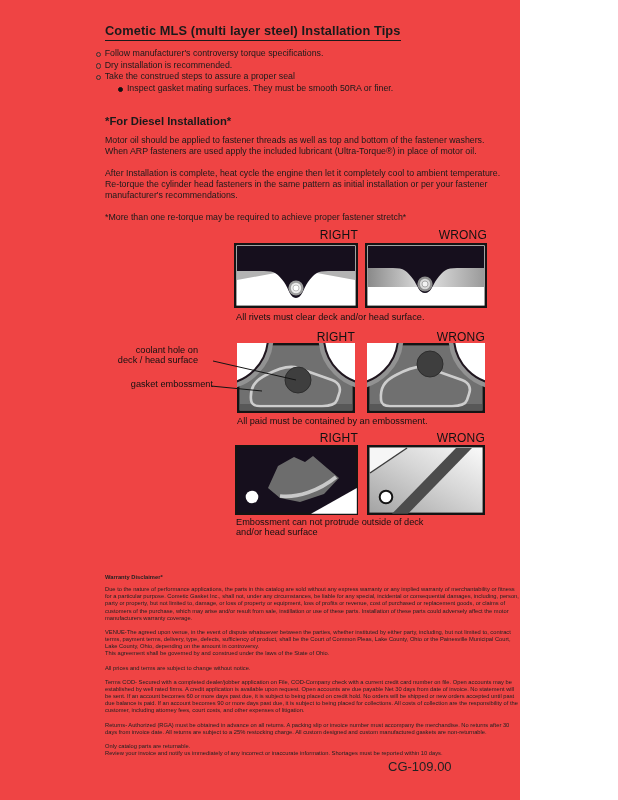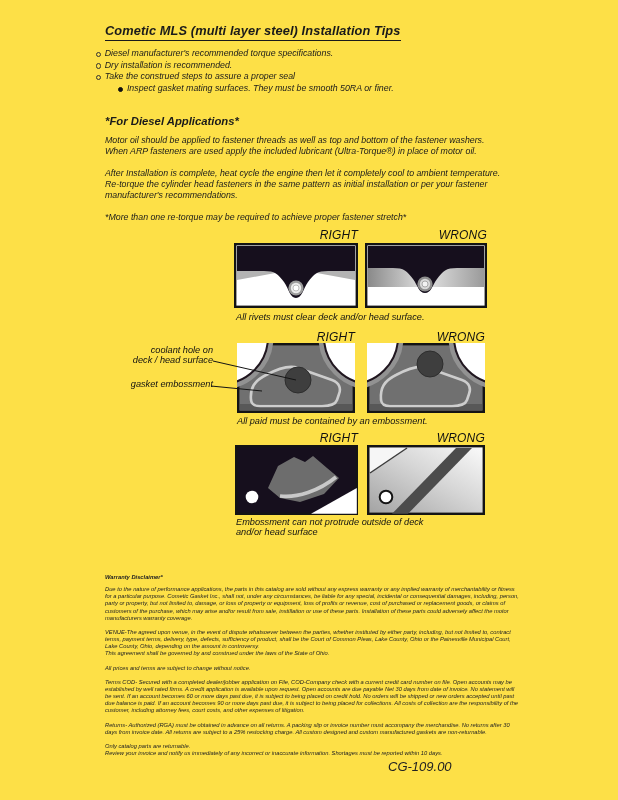--- a/index.html
+++ b/index.html
@@ -1,17 +1,17 @@
 <!DOCTYPE html>
 <html><head>
 <meta charset="utf-8">
 <style>
   html,body{margin:0;padding:0;background:#fff;}
-  .page{position:relative;width:618px;height:800px;background:#fde047;overflow:hidden;
-        font-family:"Liberation Sans","DejaVu Sans",sans-serif;color:#1a1a1a;font-style:italic;}
+  .page{position:relative;width:520px;height:800px;background:#ef4444;overflow:hidden;
+        font-family:"Liberation Sans","DejaVu Sans",sans-serif;color:#1a1a1a;}
 
   
   #tips{position:absolute;left:105px;top:21px;width:440px;}
   #tips h1{font-size:12.8px;font-weight:bold;display:inline-block;margin:0 0 7px 0;
            padding-bottom:2px;border-bottom:1.6px solid #1a1a1a;letter-spacing:.1px;}
   .bullet{display:flex;align-items:flex-start;margin-left:-9px;font-size:8.8px;line-height:11.6px;}
   .bullet .dot{flex:0 0 auto;width:3.2px;height:3.2px;border:1px solid #333;border-radius:50%;
                margin:3.8px 3.5px 0 0;}
   .bullet.sub{margin-left:13px;}
   .bullet.sub .dot{background:#111;border-color:#111;width:3.4px;height:3.4px;}
@@ -25,21 +25,21 @@
   .dlabel{position:absolute;font-size:12px;letter-spacing:.2px;text-align:right;color:#111;}
   .dimg{position:absolute;display:block;}
   .dcaption{position:absolute;font-size:9.2px;line-height:10.4px;color:#111;}
   .anno{position:absolute;font-size:9.2px;line-height:9.6px;text-align:right;color:#111;}
   #lbl-r1-right{left:234px;top:228px;width:124px;} #lbl-r1-wrong{left:365px;top:228px;width:122px;}
   #img-r1-right{left:234px;top:243px;}            #img-r1-wrong{left:365px;top:243px;}
   #cap-r1{left:236px;top:312px;}
   #lbl-r2-right{left:237px;top:330px;width:118px;} #lbl-r2-wrong{left:367px;top:330px;width:118px;}
   #img-r2-right{left:237px;top:343px;}            #img-r2-wrong{left:367px;top:343px;}
   #cap-r2{left:237px;top:416px;}
-  #anno-coolant{left:98px;top:346px;width:115px;}
+  #anno-coolant{left:83px;top:346px;width:115px;}
   #anno-emboss{left:96px;top:380px;width:117px;}
   #leader-svg{position:absolute;left:210px;top:355px;z-index:3;}
   #lbl-r3-right{left:235px;top:431px;width:123px;} #lbl-r3-wrong{left:367px;top:431px;width:118px;}
   #img-r3-right{left:235px;top:445px;}            #img-r3-wrong{left:367px;top:445px;}
   #cap-r3{left:236px;top:517px;}
 
   
   #legal{position:absolute;left:105px;top:574px;width:417px;font-size:5.75px;line-height:7.15px;color:#222;}
   #legal h3{font-size:5.75px;font-weight:bold;margin:0 0 5px 0;}
   #legal p{margin:0 0 7px 0;white-space:pre-line;}
@@ -49,38 +49,38 @@
 </style>
 </head>
 <body>
 
 <div class="page">
 
   <section id="tips">
     <h1>Cometic MLS (multi layer steel) Installation Tips</h1>
     <div class="bullet">
       <span class="dot"></span>
-      <span>Diesel manufacturer's recommended torque specifications.</span>
+      <span>Follow manufacturer's controversy torque specifications.</span>
     </div>
     <div class="bullet">
       <span class="dot"></span>
       <span>Dry installation is recommended.</span>
     </div>
     <div class="bullet">
       <span class="dot"></span>
       <span>Take the construed steps to assure a proper seal</span>
     </div>
     <div class="bullet sub">
       <span class="dot"></span>
       <span>Inspect gasket mating surfaces.  They must be smooth 50RA or finer.</span>
     </div>
   </section>
 
   <section id="diesel">
-    <h2>*For Diesel Applications*</h2>
+    <h2>*For Diesel Installation*</h2>
     <p>Motor oil should be applied to fastener threads as well as top and bottom of the fastener washers. When ARP fasteners are used apply the included lubricant (Ultra-Torque®) in place of motor oil.</p>
     <p>After Installation is complete, heat cycle the engine then let it completely cool to ambient temperature. Re-torque the cylinder head fasteners in the same pattern as initial installation or per your fastener manufacturer's recommendations.</p>
     <p>*More than one re-torque may be required to achieve proper fastener stretch*</p>
   </section>
 
   <div class="dlabel" id="lbl-r1-right">RIGHT</div>
   <div class="dlabel" id="lbl-r1-wrong">WRONG</div>
   <svg class="dimg" id="img-r1-right" width="124" height="65" viewBox="0 0 124 65">
     <rect x="1.2" y="1.2" width="121.6" height="62.6" fill="#ffffff" stroke="#141414" stroke-width="2.4"></rect>
     <polygon points="3,28 52,28 3,37" fill="#b3b3b3"></polygon>

